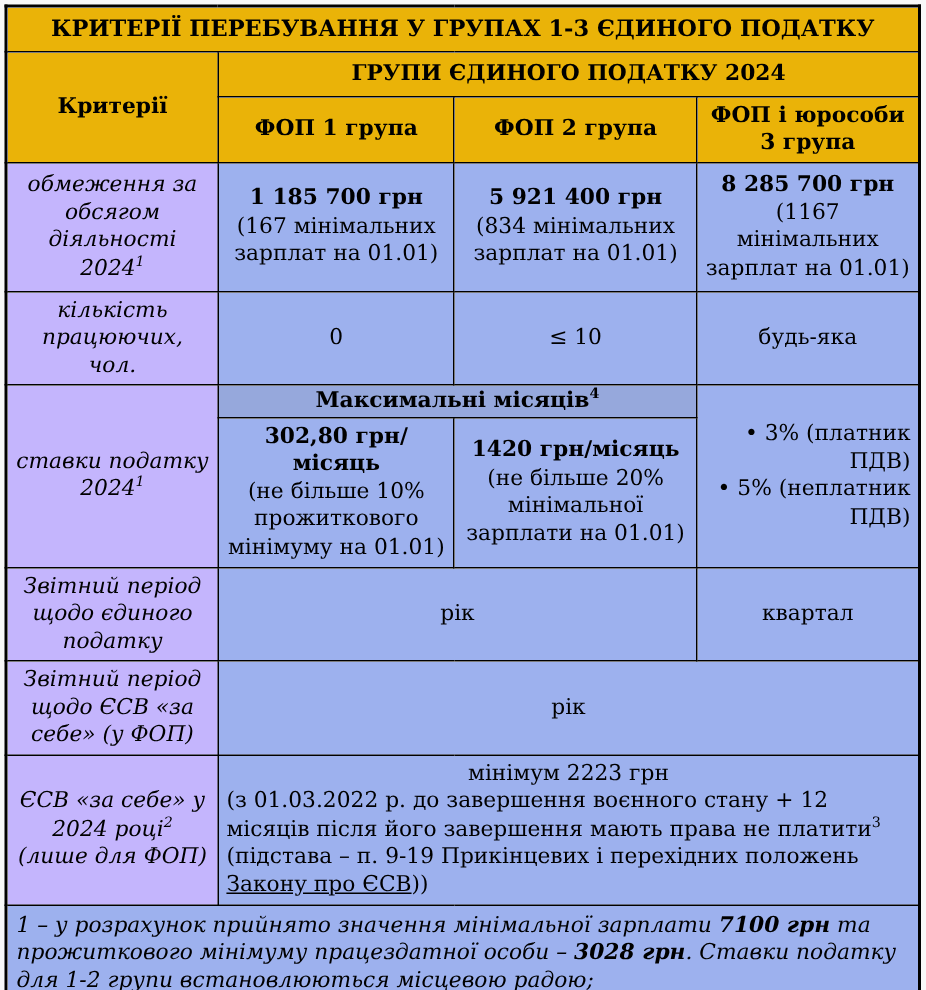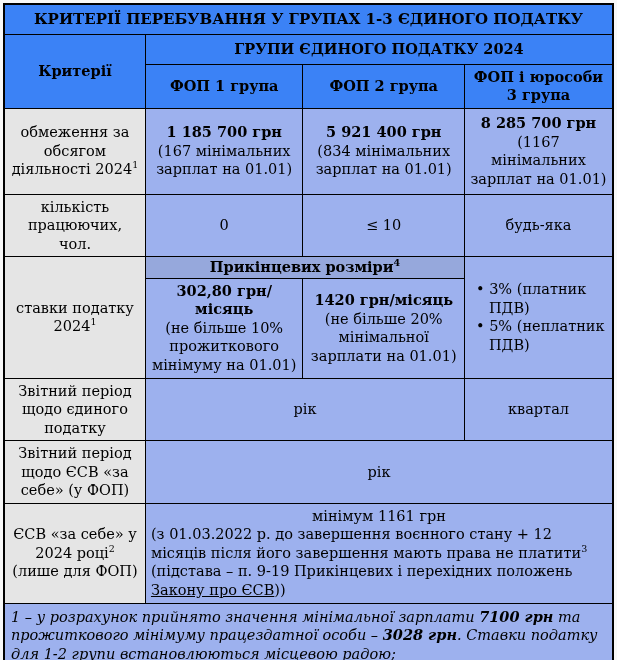--- a/index.html
+++ b/index.html
@@ -24,42 +24,42 @@
     border: 1.5px solid #000;
     background: #9DB1EE;
     font-size: 14.5px;
     line-height: 1.28;
     text-align: center;
     vertical-align: middle;
     padding: 3px 5px;
     overflow: hidden;
   }
   td.hdr {
-    background: #3b82f6;
+    background: #eab308;
     font-weight: bold;
   }
   td.title-cell { height: 30px; font-size: 15px; }
   td.ghdr-cell  { height: 30px; }
   td.subhdr-cell{ height: 40px; }
   td.label-cell { background: #8EA5E5; }
-  td.label-cell.plain { font-weight: normal; background: #e5e5e5; }
+  td.label-cell.plain { font-weight: normal; background: #c4b5fd; font-style: italic; }
   tr.r-volume td { height: 86px; }
   tr.r-emp td    { height: 36px; text-align: center; }
   td.band {
     background: #96A8DC;
     font-weight: bold;
     height: 20px;
     padding: 1px 4px;
   }
   tr.r-rates td { height: 90px; }
   tr.r-p1 td { height: 62px; margin-top: 28px; }
   tr.r-p2 td { height: 52px; }
   tr.r-esv td { height: 82px; }
   .amount { font-weight: bold; }
-  td.bullets { text-align: left; }
+  td.bullets { text-align: right; }
   td.bullets ul { list-style: none; margin: 0; padding: 0 0 0 6px; }
   td.bullets li { padding-left: 13px; text-indent: -13px; }
   td.bullets li::before { content: "\2022\00a0"; }
   .esv-line1 { text-align: center; }
   .esv-rest  { text-align: left; }
   .link { text-decoration: underline; cursor: pointer; }
   td.footer {
     text-align: left;
     font-style: italic;
     padding: 4px 6px 6px 6px;
@@ -120,21 +120,21 @@
       <td>0</td>
       <td>≤ 10</td>
       <td>будь-яка</td>
     </tr>
 
     <tr>
       <td rowspan="2" class="label-cell plain">
         <span>ставки податку 2024</span><sup>1</sup>
       </td>
       <td colspan="2" class="band">
-        <span>Прикінцевих розміри</span><sup>4</sup>
+        <span>Максимальні місяців</span><sup>4</sup>
       </td>
       <td rowspan="2" class="bullets">
         <ul>
           <li>3% (платник ПДВ)</li>
           <li>5% (неплатник ПДВ)</li>
         </ul>
       </td>
     </tr>
     <tr class="r-rates">
       <td>
@@ -157,21 +157,21 @@
       <td class="label-cell plain">Звітний період щодо ЄСВ «за себе» (у ФОП)</td>
       <td colspan="3">рік</td>
     </tr>
 
     <tr class="r-esv">
       <td class="label-cell plain">
         <span>ЄСВ «за себе» у 2024 році</span><sup>2</sup>
         <div>(лише для ФОП)</div>
       </td>
       <td colspan="3">
-        <div class="esv-line1">мінімум 1161 грн</div>
+        <div class="esv-line1">мінімум 2223 грн</div>
         <div class="esv-rest">
           <span>(з 01.03.2022 р. до завершення воєнного стану + 12 місяців після його завершення мають права не платити</span><sup>3</sup><span> (підстава – п. 9-19 Прикінцевих і перехідних положень </span><span class="link">Закону про ЄСВ</span><span>))</span>
         </div>
       </td>
     </tr>
 
     <tr>
       <td colspan="4" class="footer">
         <div class="fn">
           <span>1 – у розрахунок прийнято значення мінімальної зарплати </span><b>7100 грн</b><span>  та прожиткового мінімуму працездатної особи – </span><b>3028 грн</b><span>. Ставки податку для 1-2 групи встановлюються місцевою радою;</span>

